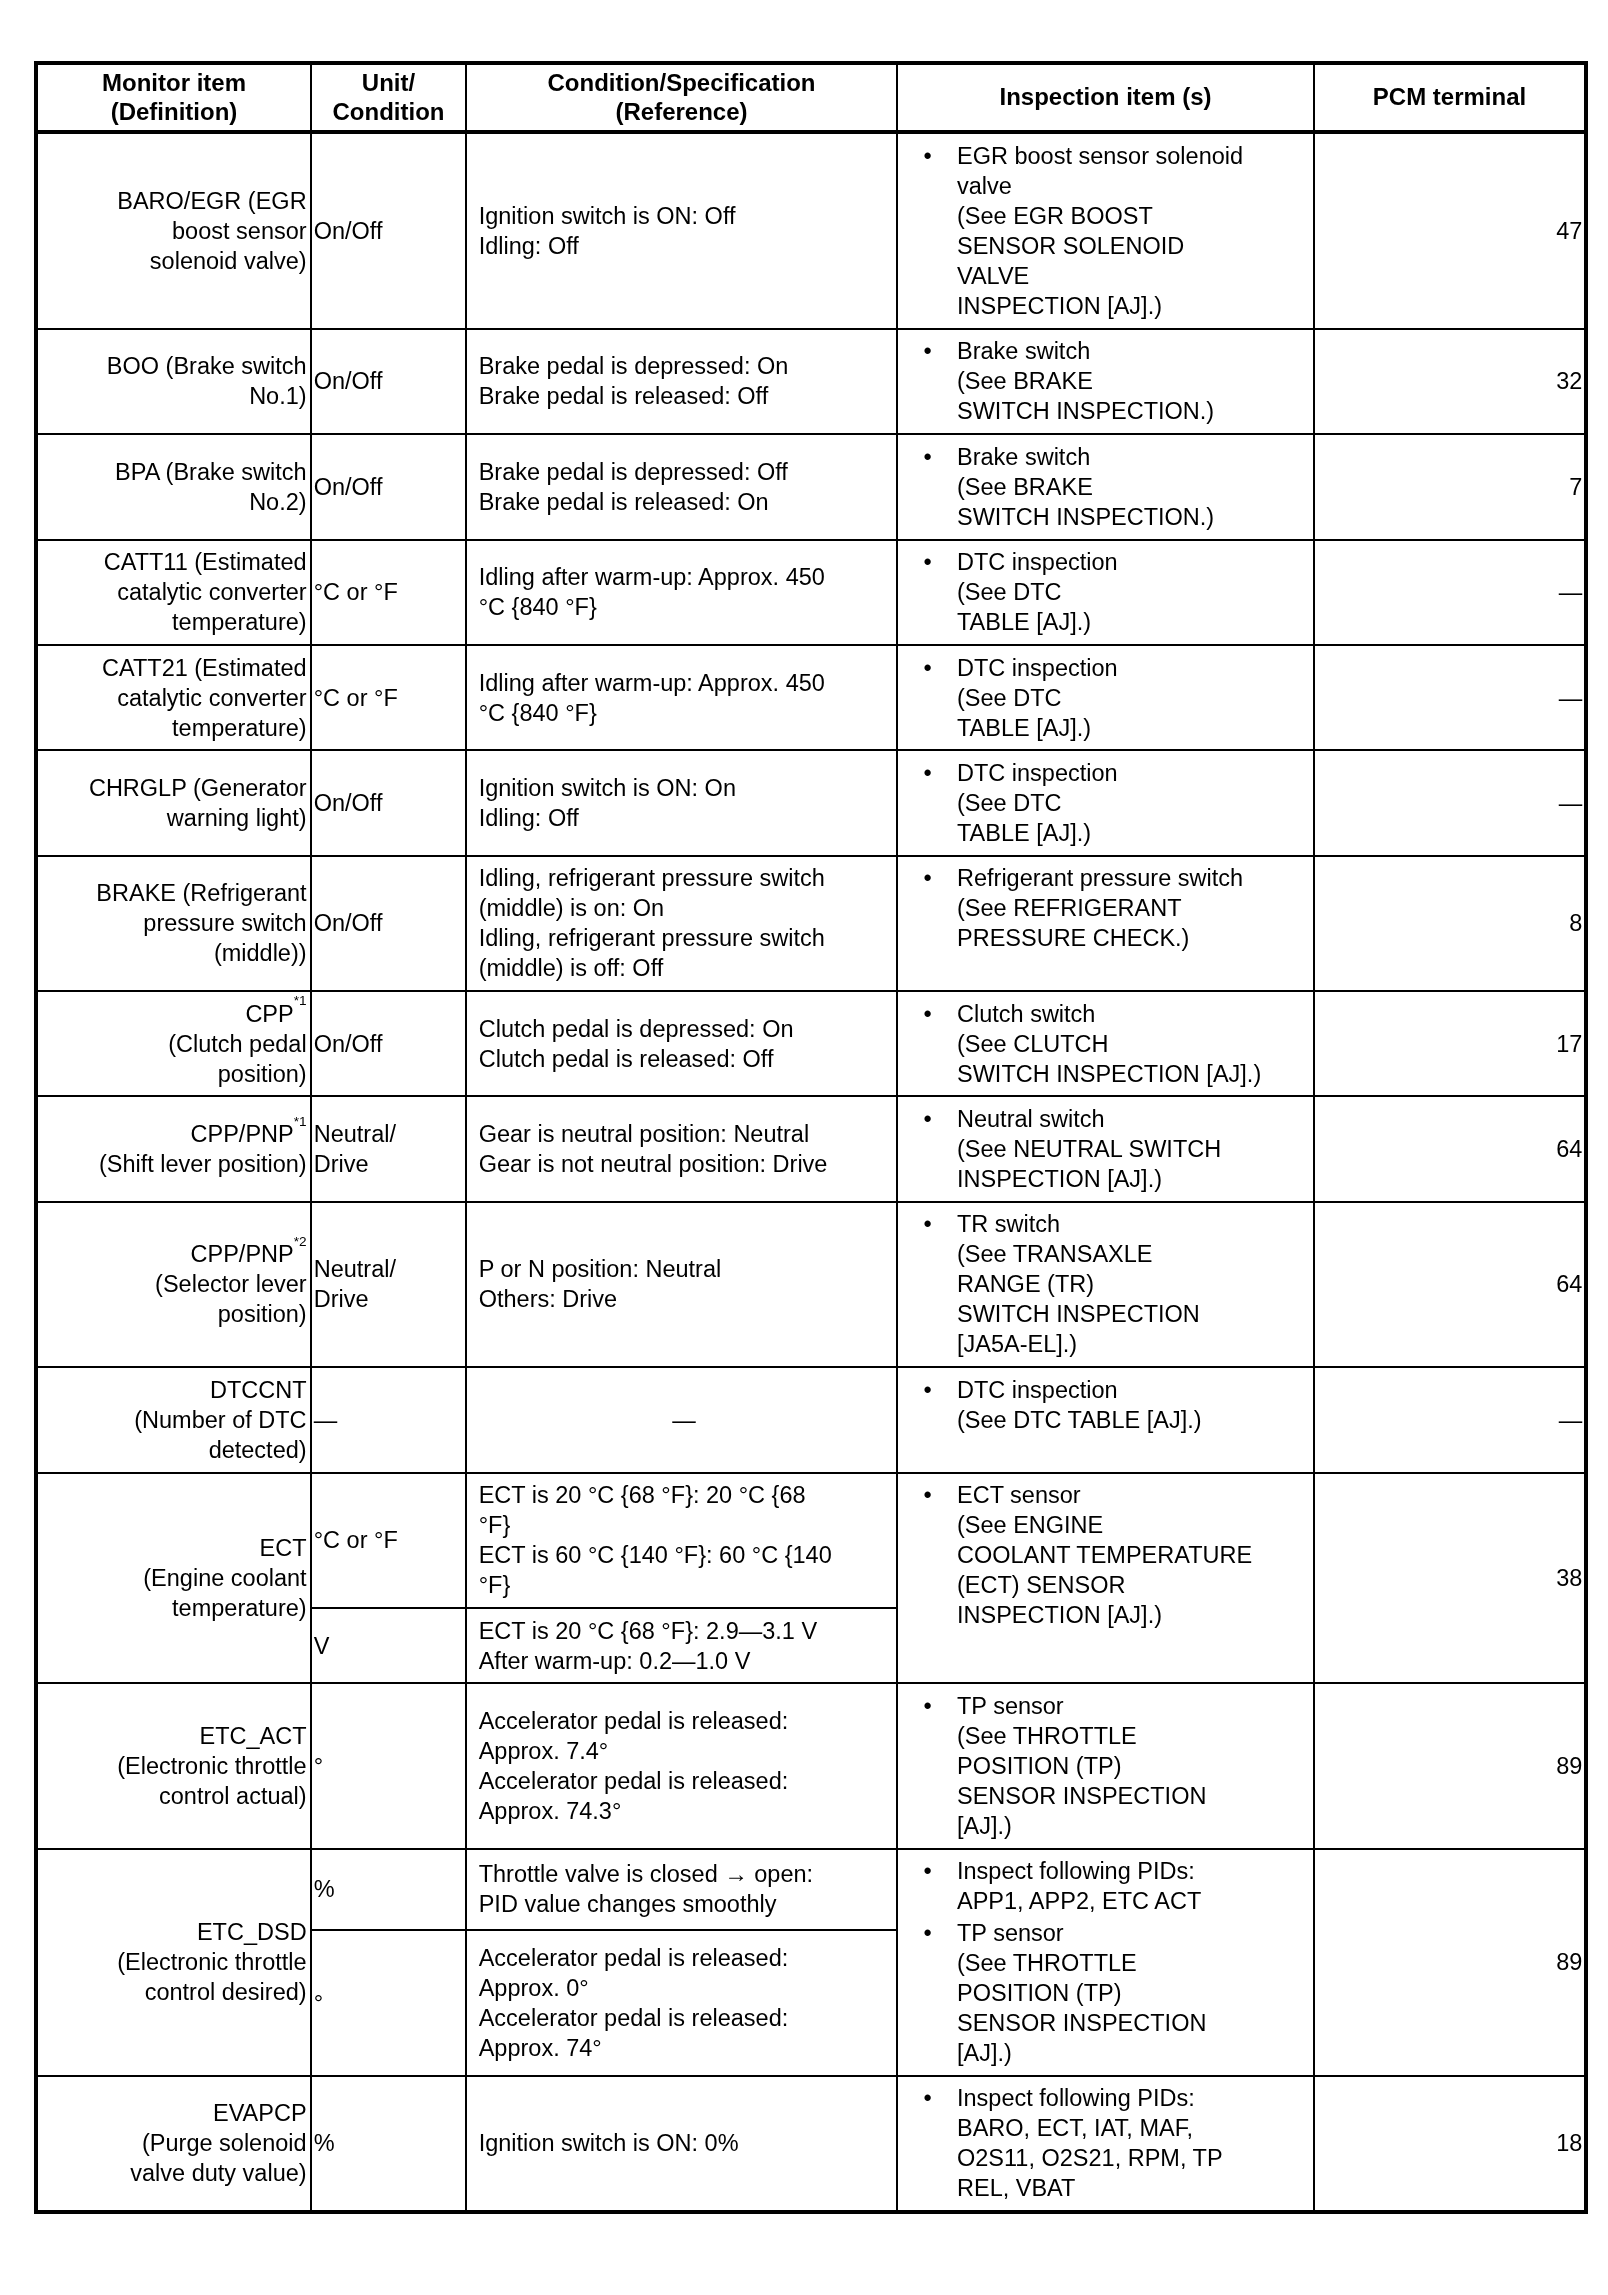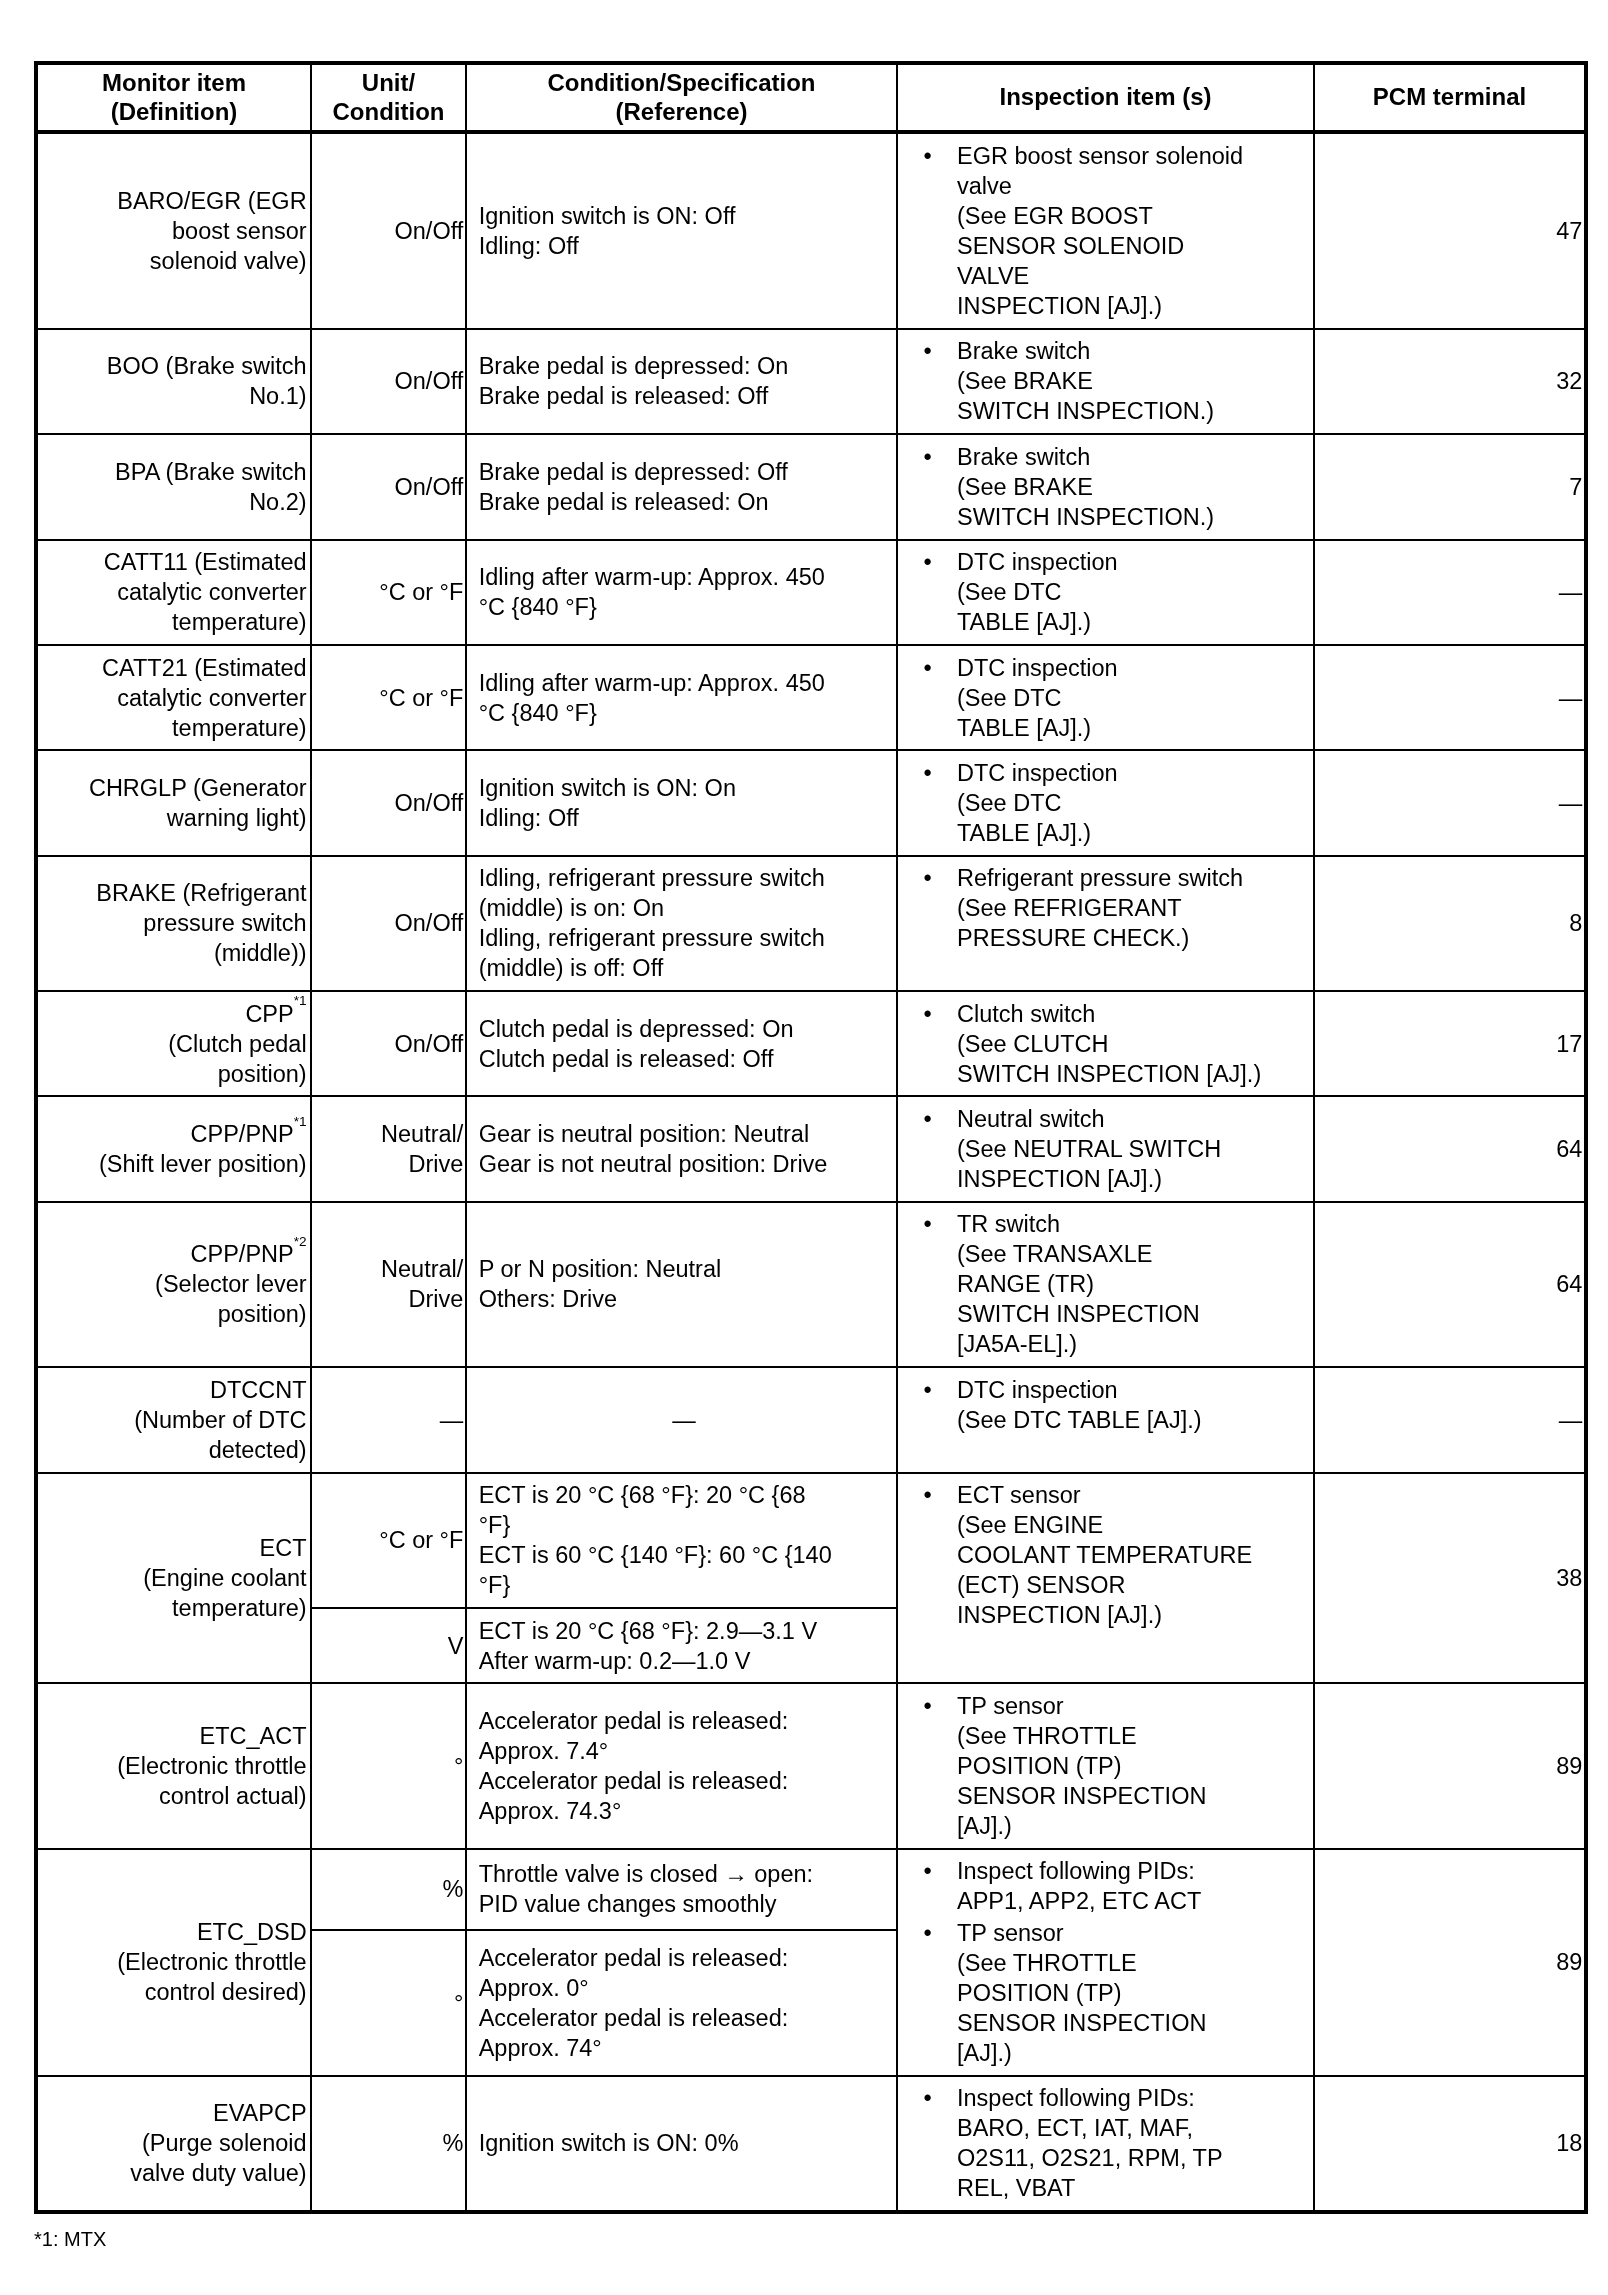--- a/index.html
+++ b/index.html
@@ -6,21 +6,21 @@
   body{width:1608px;min-height:2295px;font-family:"Liberation Sans","DejaVu Sans",sans-serif;}
   .sheet{padding:61px 24px 34px 34px;}
   table.pcm{border-collapse:collapse;table-layout:fixed;width:1550px;border:4.2px solid #000;}
   th,td{border:2.5px solid #000;overflow-wrap:break-word;}
   thead th{font-size:24px;font-weight:bold;text-align:center;vertical-align:middle;
            padding:4.2px 1.7px;line-height:28.5px;border-bottom:4.2px solid #000;}
   .hlabel{white-space:pre-line;}
   td{font-size:23.5px;line-height:30px;vertical-align:middle;}
   td.monitor{padding:6.7px 3.4px 6.7px 6.7px;text-align:right;}
   .mline{white-space:pre-wrap;}
-  td.unit{text-align:right;padding:6.7px 1.7px;}
+  td.unit{text-align:left;padding:6.7px 1.7px;}
   td.cond{padding:6.7px 6.7px 6.7px 11.7px;text-align:left;}
   td.cond .dash{text-align:center;}
   td.insp{vertical-align:top;padding:6.7px 5px 6.7px 17px;text-align:left;}
   ul.blist{list-style:none;margin:0;padding:0;}
   li.bitem{display:flex;margin:0;}
   li.bitem + li.bitem{margin-top:1.7px;}
   .bullet{flex:0 0 42px;width:42px;padding-left:8.4px;box-sizing:border-box;}
   .btext{flex:1 1 auto;}
   td.term{text-align:right;padding:6.7px 1.7px;}
   sup{font-size:0.58em;position:relative;top:-0.55em;line-height:0;}
@@ -503,17 +503,16 @@
                 </div>
               </li>
             </ul>
           </td>
           <td class="cell term" rowspan="1">18</td>
         </tr>
       </tbody>
   </table>
 
   <div class="footnotes">
-    <div>*1: MTX</div>
   </div>
 
 </div>
 
 
 </body></html>

